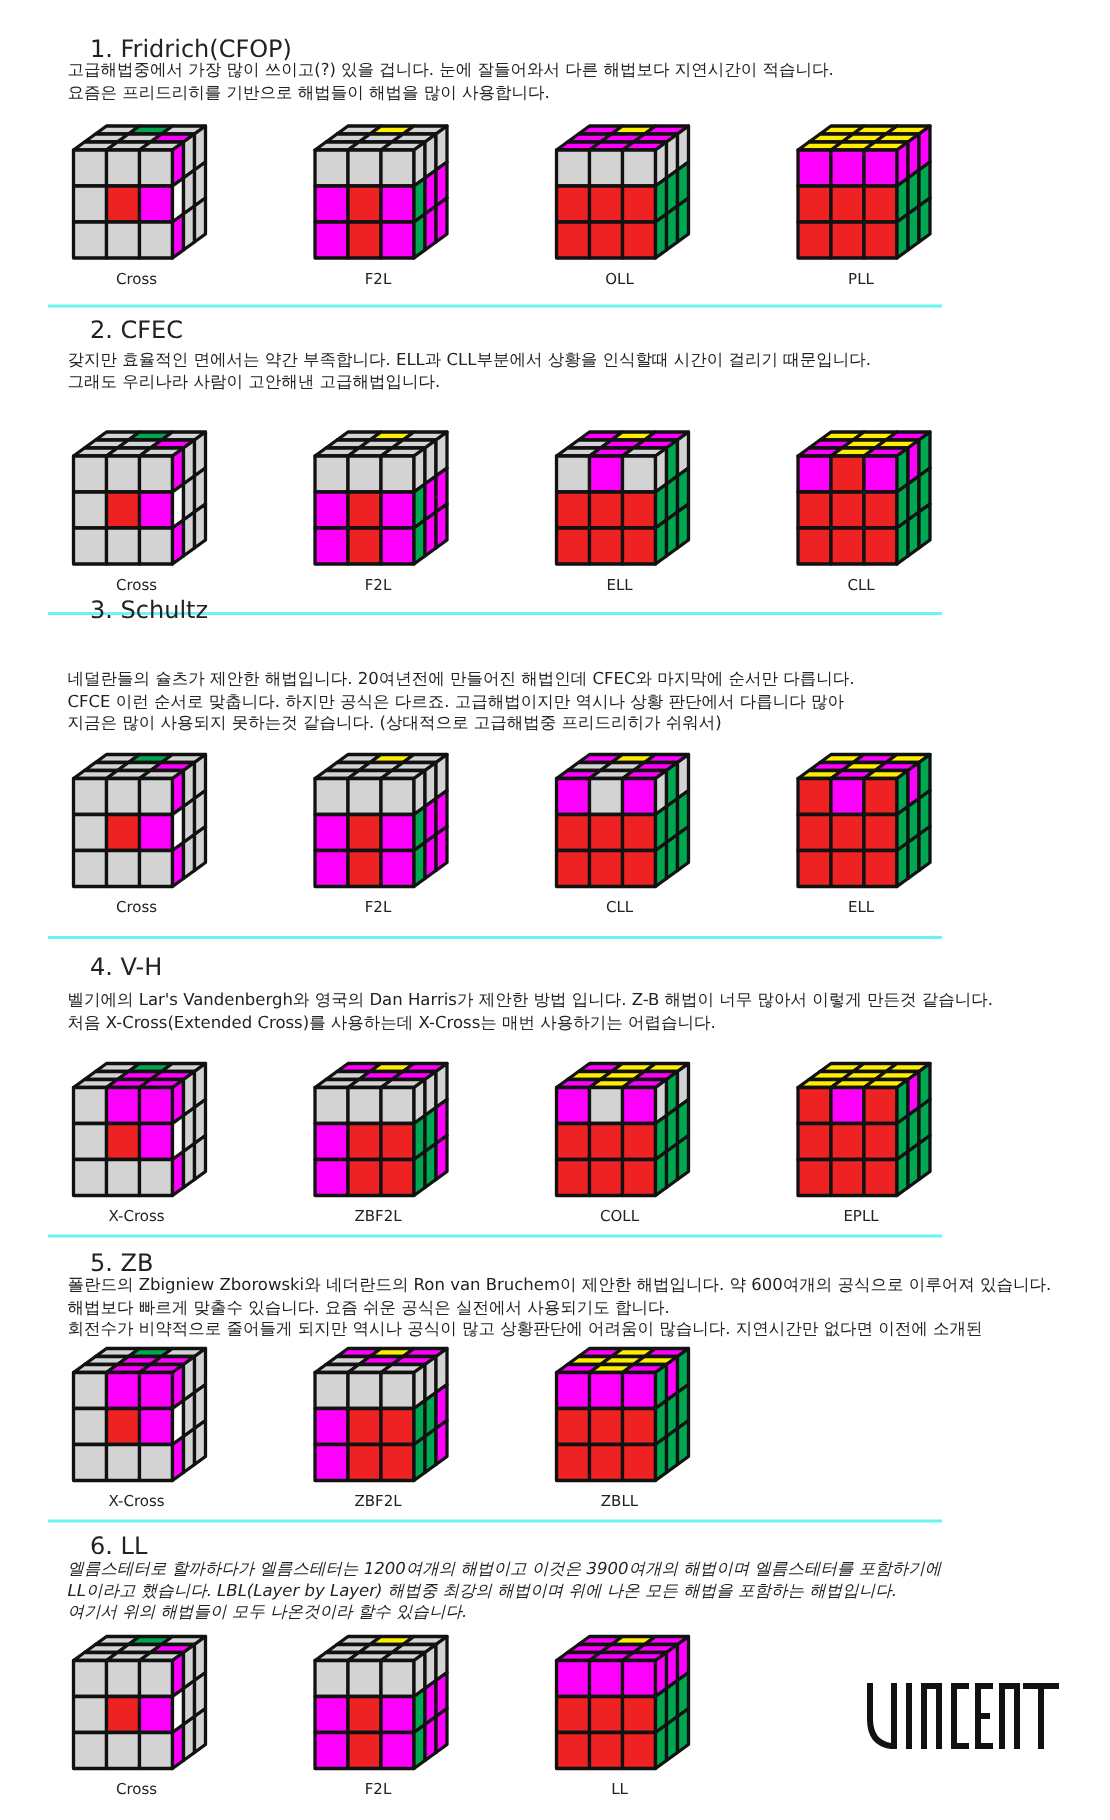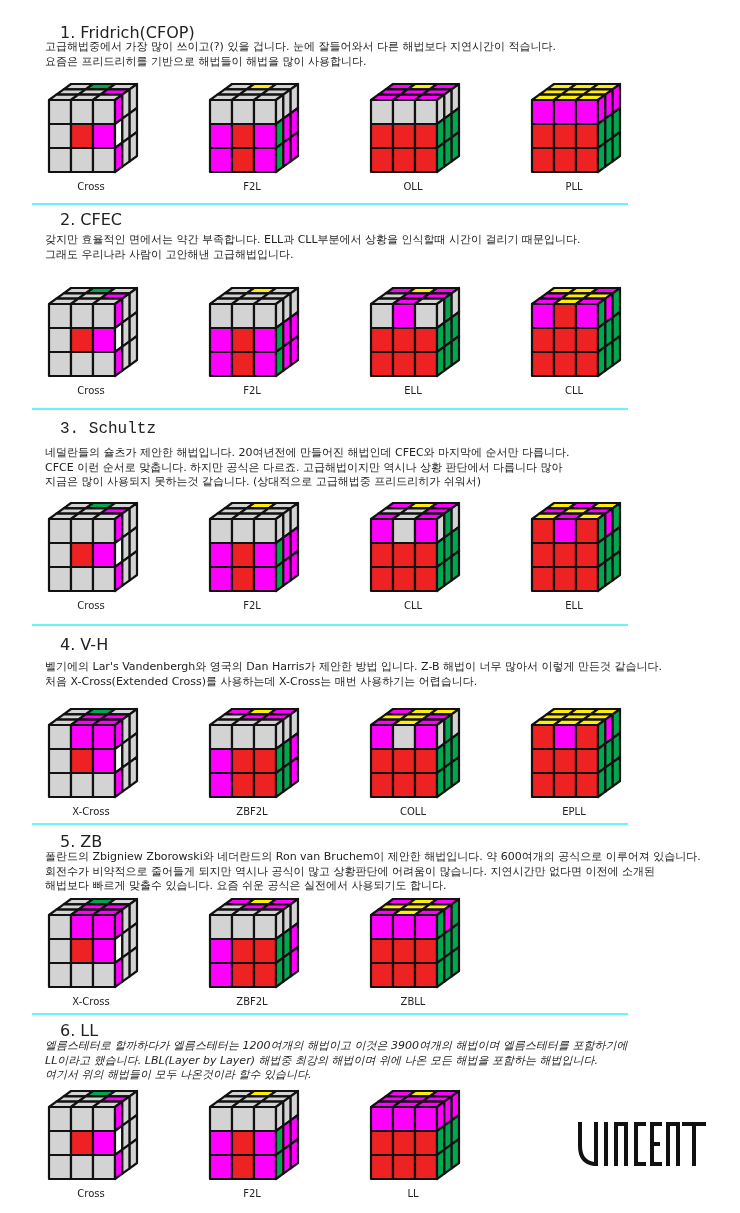--- a/index.html
+++ b/index.html
@@ -302,21 +302,21 @@
           <polygon points="81.33333333333333,64.66666666666667 88.66666666666667,59.333333333333336 88.66666666666667,83.33333333333333 81.33333333333333,88.66666666666667" fill="#00a650" stroke="#111" stroke-width="2.2" stroke-linejoin="round"></polygon>
           <polygon points="88.66666666666667,59.333333333333336 96,54 96,78 88.66666666666667,83.33333333333333" fill="#00a650" stroke="#111" stroke-width="2.2" stroke-linejoin="round"></polygon>
         </svg>
       </div>
     <div class="cube-label">CLL</div>
   </div>
   <div class="divider" style="top:408px;"></div>
 </div>
 
 <div class="section" style="top:0;">
-  <div class="sec-title" style="top:422px;font-family:Liberation Mono, monospace;">3. Schultz</div>
+  <div class="sec-title" style="top:400px;">3. Schultz</div>
   <div class="sec-desc" style="top:446px;">
     <div>네덜란들의 슐츠가 제안한 해법입니다. 20여년전에 만들어진 해법인데 CFEC와 마지막에 순서만 다릅니다.</div>
     <div>CFCE 이런 순서로 맞춥니다. 하지만 공식은 다르죠. 고급해법이지만 역시나 상황 판단에서 다릅니다 많아</div>
     <div>지금은 많이 사용되지 못하는것 같습니다. (상대적으로 고급해법중 프리드리히가 쉬워서)</div>
   </div>
   <div class="cube-item" style="left:36px; top:497px;">
     <div class="cube-svg">
         <svg width="100" height="100" viewBox="0 0 100 100">
           <polygon points="30,6 52,6 44.66666666666667,11.333333333333332 22.666666666666668,11.333333333333332" fill="#d3d3d3" stroke="#111" stroke-width="2.2" stroke-linejoin="round"></polygon>
           <polygon points="52,6 74,6 66.66666666666667,11.333333333333332 44.66666666666667,11.333333333333332" fill="#00a650" stroke="#111" stroke-width="2.2" stroke-linejoin="round"></polygon>
@@ -596,22 +596,22 @@
       </div>
     <div class="cube-label">EPLL</div>
   </div>
   <div class="divider" style="top:823px;"></div>
 </div>
 
 <div class="section" style="top:0;">
   <div class="sec-title" style="top:835px;">5. ZB</div>
   <div class="sec-desc" style="top:850px;">
     <div>폴란드의 Zbigniew Zborowski와 네더란드의 Ron van Bruchem이 제안한 해법입니다. 약 600여개의 공식으로 이루어져 있습니다.</div>
+    <div>해법보다 빠르게 맞출수 있습니다. 요즘 쉬운 공식은 실전에서 사용되기도 합니다.</div>
     <div>회전수가 비약적으로 줄어들게 되지만 역시나 공식이 많고 상황판단에 어려움이 많습니다. 지연시간만 없다면 이전에 소개된</div>
-    <div>해법보다 빠르게 맞출수 있습니다. 요즘 쉬운 공식은 실전에서 사용되기도 합니다.</div>
   </div>
   <div class="cube-item" style="left:36px; top:893px;">
     <div class="cube-svg">
         <svg width="100" height="100" viewBox="0 0 100 100">
           <polygon points="30,6 52,6 44.66666666666667,11.333333333333332 22.666666666666668,11.333333333333332" fill="#d3d3d3" stroke="#111" stroke-width="2.2" stroke-linejoin="round"></polygon>
           <polygon points="52,6 74,6 66.66666666666667,11.333333333333332 44.66666666666667,11.333333333333332" fill="#00a650" stroke="#111" stroke-width="2.2" stroke-linejoin="round"></polygon>
           <polygon points="74,6 96,6 88.66666666666667,11.333333333333332 66.66666666666667,11.333333333333332" fill="#d3d3d3" stroke="#111" stroke-width="2.2" stroke-linejoin="round"></polygon>
           <polygon points="22.666666666666668,11.333333333333332 44.66666666666667,11.333333333333332 37.333333333333336,16.666666666666664 15.333333333333334,16.666666666666664" fill="#d3d3d3" stroke="#111" stroke-width="2.2" stroke-linejoin="round"></polygon>
           <polygon points="44.66666666666667,11.333333333333332 66.66666666666667,11.333333333333332 59.333333333333336,16.666666666666664 37.333333333333336,16.666666666666664" fill="#ff00ff" stroke="#111" stroke-width="2.2" stroke-linejoin="round"></polygon>
           <polygon points="66.66666666666667,11.333333333333332 88.66666666666667,11.333333333333332 81.33333333333333,16.666666666666664 59.333333333333336,16.666666666666664" fill="#ff00ff" stroke="#111" stroke-width="2.2" stroke-linejoin="round"></polygon>

